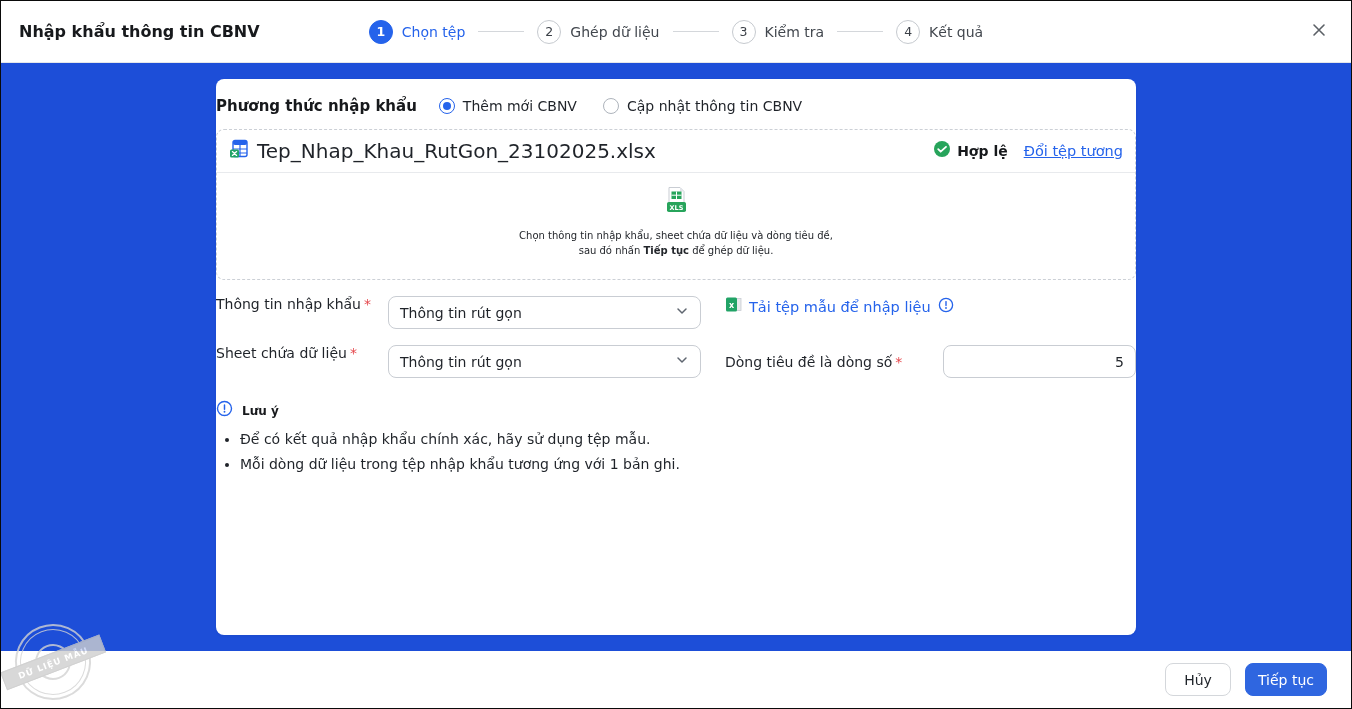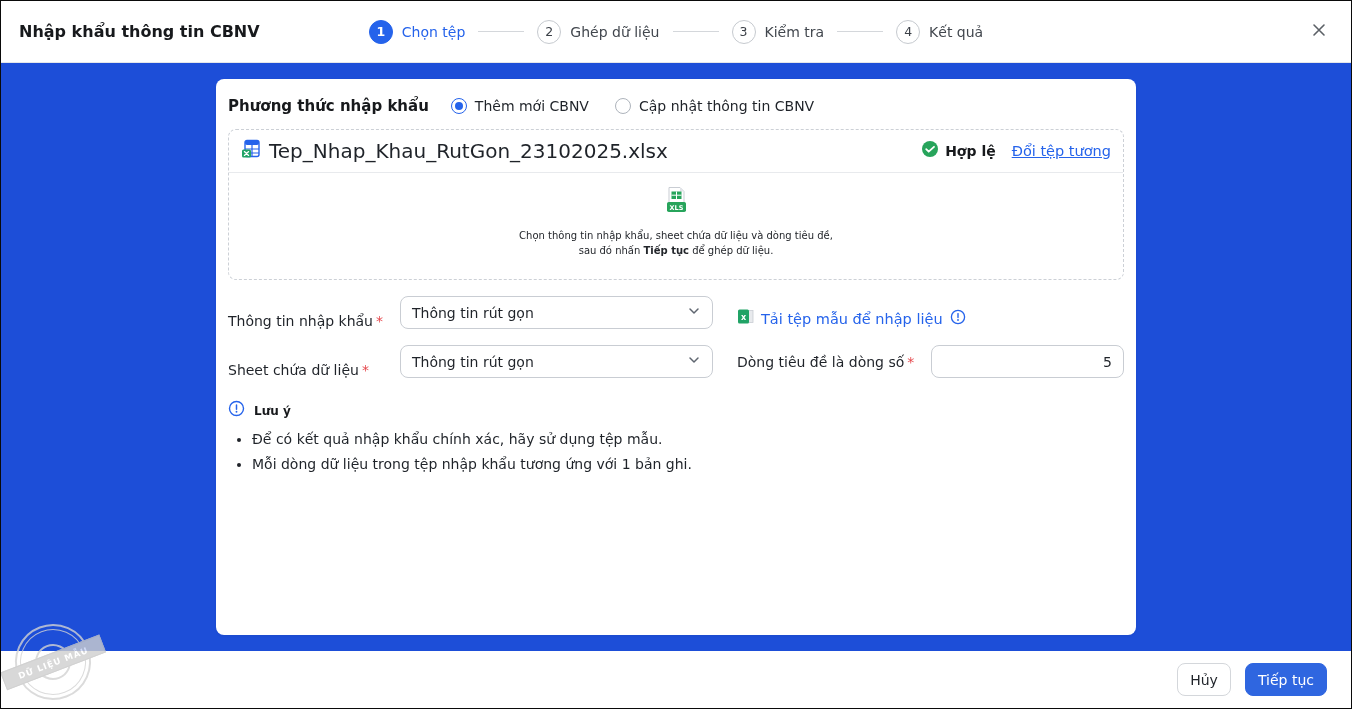--- a/index.html
+++ b/index.html
@@ -15,58 +15,58 @@
   .step-circle{ width:24px; height:24px; border-radius:50%; display:flex; align-items:center; justify-content:center; font-size:12.5px; background:#fff; border:1px solid #c6cacf; color:#3c4148;}
   .step-label{ margin-left:9px; font-size:14px; color:#42474e;}
   .step.active .step-circle{ background:#2563eb; border-color:#2563eb; color:#fff; font-weight:bold;}
   .step.active .step-label{ color:#2563eb;}
   .step-line{ width:46px; height:1px; background:#d4d7db; margin:0 13px;}
   .hdr-right{ flex:1; display:flex; justify-content:flex-end;}
   .close-btn{ width:28px; height:28px; display:flex; align-items:center; justify-content:center; cursor:pointer; border:none; background:transparent;}
 
   
   .bodyarea{ flex:1 1 auto; overflow:hidden; }
-  .card{ width:920px; height:556px; margin:16px auto 0; background:#fff; border-radius:8px; box-shadow:0 1px 3px rgba(0,0,0,.06); padding:18px 12px;}
+  .card{ width:920px; height:556px; margin:16px auto 0; background:#fff; border-radius:8px; box-shadow:0 1px 3px rgba(0,0,0,.06); padding:18px 0;}
 
   .method-row{ display:flex; align-items:center; }
   .method-title{ font-size:15px; font-weight:bold; color:#17191c; margin-right:22px;}
   .radio-opt{ display:flex; align-items:center; margin-right:26px; cursor:pointer; font-size:14px; color:#1f2329;}
   .radio{ width:16px; height:16px; border-radius:50%; border:1.5px solid #aeb4bc; margin-right:8px; display:flex; align-items:center; justify-content:center; background:#fff;}
   .radio.sel{ border-color:#2563eb;}
   .radio.sel::after{ content:""; width:8px; height:8px; border-radius:50%; background:#2563eb;}
 
   .dashed-box{ margin-top:14px; border:1px dashed #ccd0d6; border-radius:8px; overflow:hidden;}
   .file-row{ display:flex; align-items:center; padding:9px 12px; border-bottom:1px solid #e8eaed;}
   .file-name{ font-size:20px; color:#1f2329; margin-left:8px; flex:1;}
   .valid-wrap{ display:flex; align-items:center;}
   .valid-text{ font-size:14px; font-weight:600; color:#17191c; margin-left:6px;}
   .change-link{ font-size:14.5px; color:#2563eb; text-decoration:underline; margin-left:16px; cursor:pointer;}
   .upload-zone{ text-align:center; padding:13px 0 21px;}
   .upload-instr{ font-size:10px; color:#23262b; line-height:1.5; margin-top:8px;}
 
-  .form-row{ display:flex; align-items:flex-end; margin-top:16px;}
+  .form-row{ display:flex; align-items:flex-start; margin-top:16px;}
   .form-label{ width:172px; font-size:14px; color:#1f2329;}
   .req{ color:#e5484d; margin-left:3px;}
   .select{ width:313px; height:33px; border:1px solid #c9cdd3; border-radius:8px; display:flex; align-items:center; justify-content:space-between; padding:0 11px; background:#fff; cursor:pointer;}
   .select-val{ font-size:14px; color:#1f2329;}
   .row-right{ flex:1; display:flex; align-items:center; margin-left:24px;}
   .tpl-link{ display:flex; align-items:center; cursor:pointer;}
   .tpl-link-text{ font-size:14.5px; color:#2563eb; margin:0 7px;}
   .hdr-row-label{ font-size:14px; color:#1f2329;}
   .num-input{ margin-left:auto; width:193px; height:33px; border:1px solid #c9cdd3; border-radius:8px; padding:0 11px; font-size:14px; color:#1f2329; text-align:right; font-family:inherit; background:#fff;}
 
   .note-head{ display:flex; align-items:center; margin-top:22px;}
   .note-title{ font-size:12px; font-weight:bold; color:#17191c; margin-left:9px;}
   .note-list{ margin-top:10px; padding-left:24px;}
   .note-list li{ font-size:14px; color:#1f2329; margin-top:9px; }
 
   
   .ftr{ height:57px; background:#fff; display:flex; align-items:center; justify-content:flex-end; padding:0 24px; flex:0 0 auto;}
   .btn{ height:33px; border-radius:8px; font-size:14px; font-family:inherit; cursor:pointer; display:flex; align-items:center; justify-content:center;}
-  .btn-cancel{ background:#fff; border:1px solid #d4d7db; color:#1f2329; width:54px;}
+  .btn-cancel{ background:#fff; border:1px solid #d4d7db; color:#1f2329; width:66px;}
   .btn-primary{ background:#2f66e0; border:1px solid #2f66e0; color:#fff; width:82px; margin-left:14px;}
 
   
   .stamp{ position:absolute; left:14px; top:623px; width:76px; height:76px; transform:rotate(-21deg); opacity:.8; pointer-events:none;}
   .stamp-c1{ position:absolute; inset:0; border-radius:50%; border:2px solid #d3d3d3;}
   .stamp-c2{ position:absolute; inset:5px; border-radius:50%; border:1px solid #d3d3d3;}
   .stamp-c3{ position:absolute; inset:20px; border-radius:50%; border:2px solid #d3d3d3;}
   .stamp-ribbon{ position:absolute; left:-15px; top:29px; width:106px; height:19px; background:#cfcfcf; border:1px solid #c6c6c6; display:flex; align-items:center; justify-content:center;}
   .stamp-ribbon span{ font-size:8.5px; font-weight:bold; color:#fff; letter-spacing:1px; white-space:nowrap;}
 </style>

